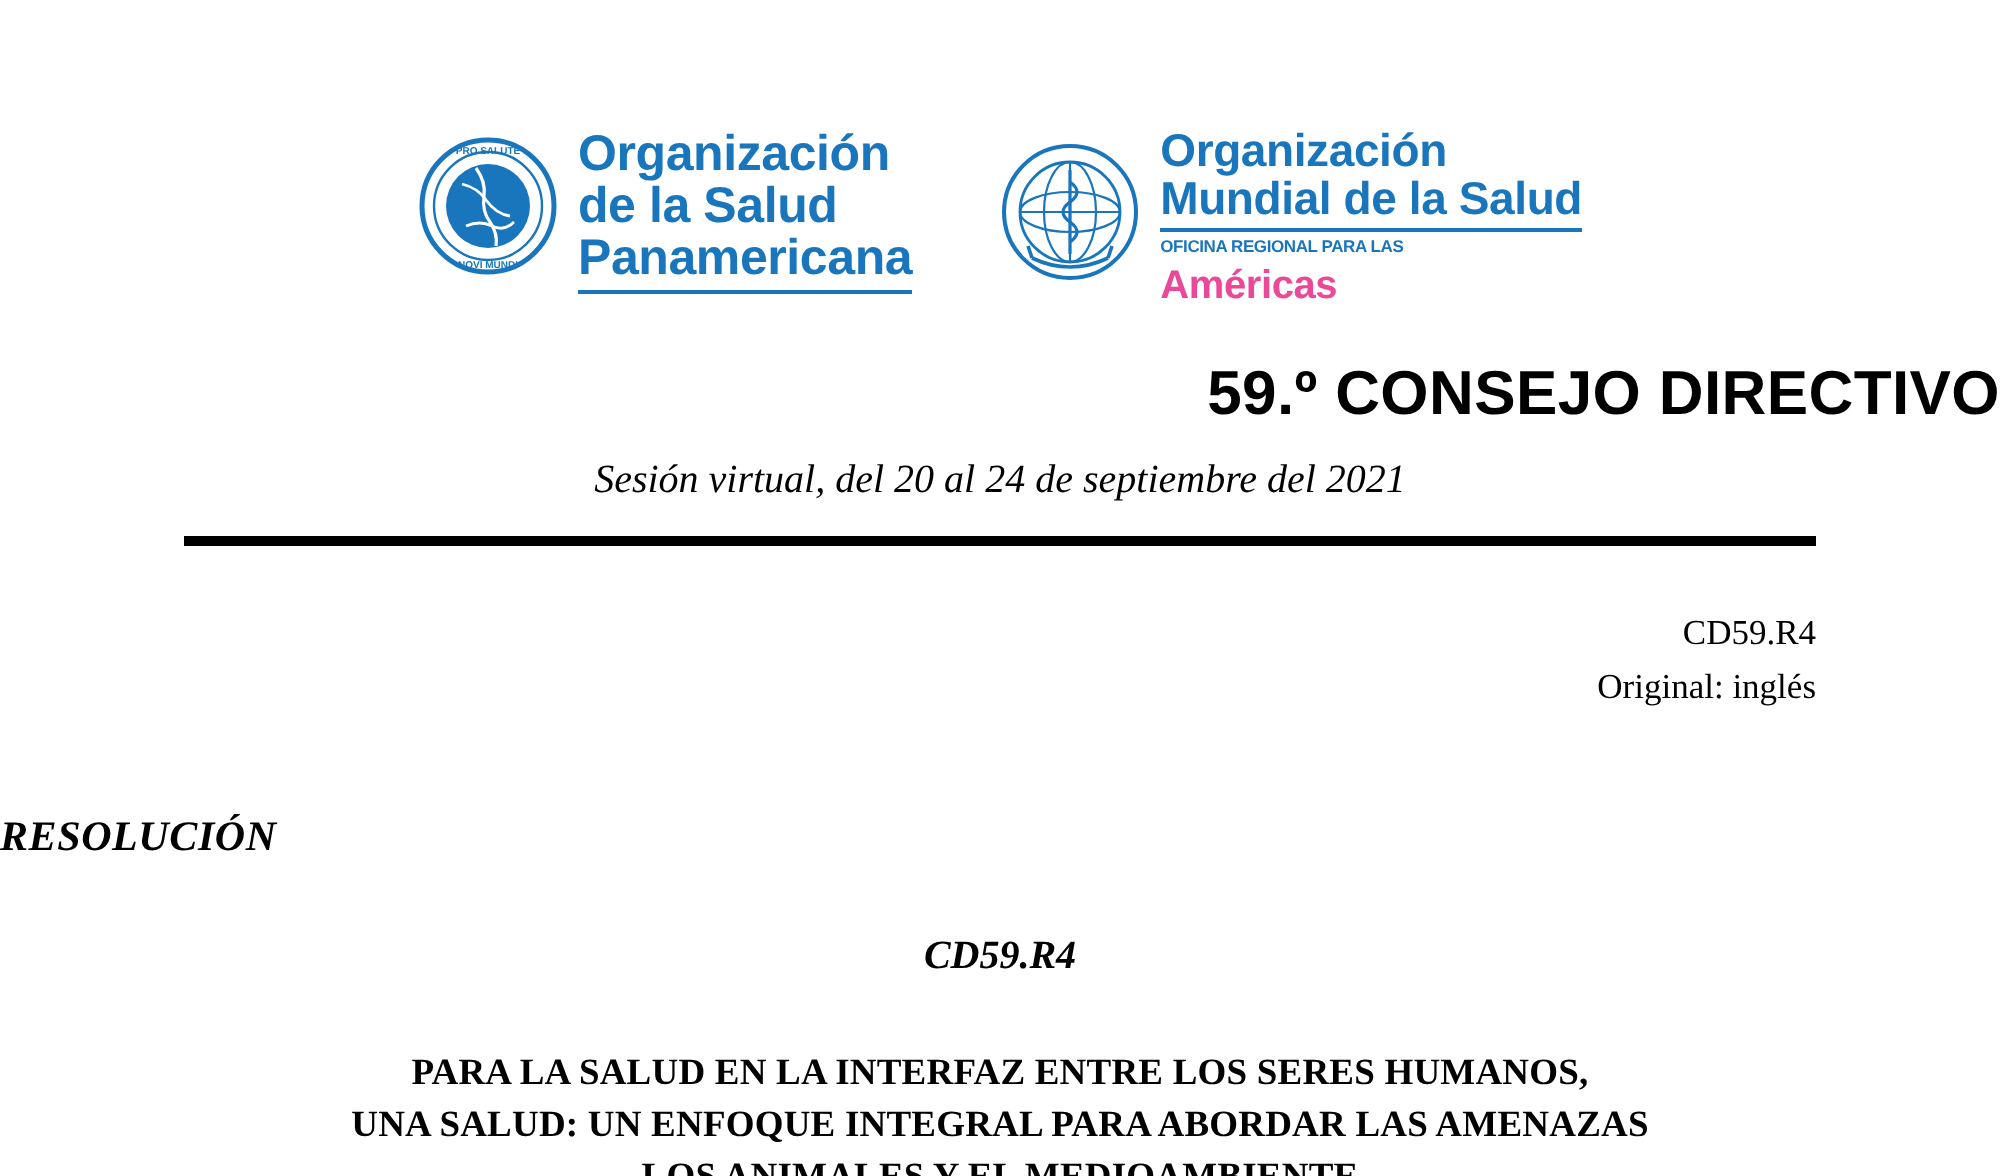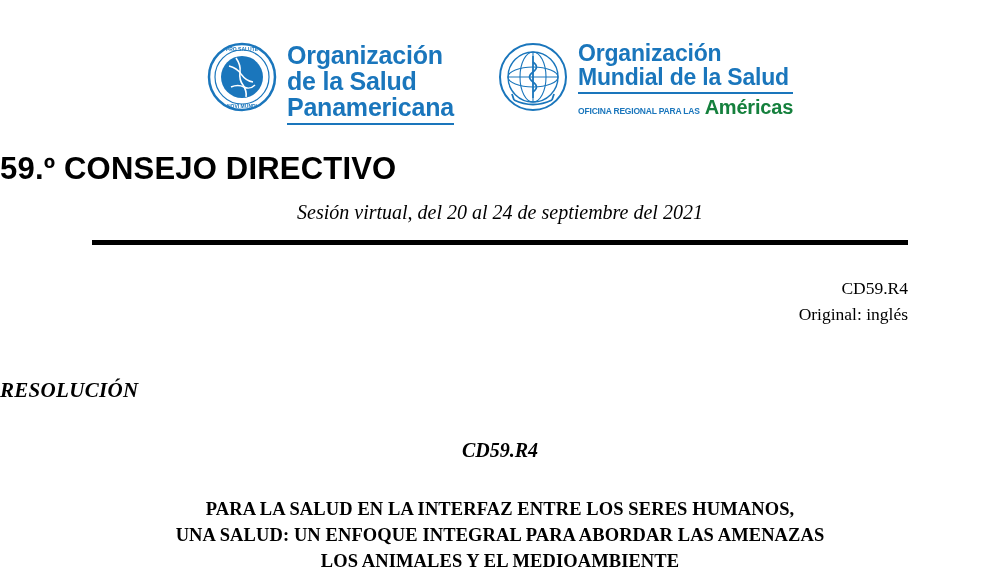--- a/index.html
+++ b/index.html
@@ -24,21 +24,23 @@
   
   .logo-band {
     display: flex;
     justify-content: center;
     align-items: flex-start;
     gap: 44px;
     padding-top: 42px;
   }
   .logo-unit {
     display: flex;
+    align-items: center;
     gap: 10px;
+    margin-top: 22px;
   }
   .emblem {
     flex: 0 0 auto;
   }
   .logo-text {
     color: #1a76bc;
     font-family: "Liberation Sans", sans-serif;
     font-weight: bold;
     line-height: 1.04;
   }
@@ -71,36 +73,37 @@
     height: 2px;
     background: #1a76bc;
     margin-top: 2px;
   }
   .who-sub {
     display: flex;
     align-items: baseline;
     gap: 5px;
     margin-top: 3px;
     white-space: nowrap;
+    flex-direction: column;
   }
   .who-sub .tiny {
     font-size: 8.5px;
     font-weight: bold;
     color: #1a76bc;
     letter-spacing: -0.2px;
   }
   .who-sub .amer {
     font-size: 20px;
     font-weight: bold;
-    color: #15803d;
+    color: #ec4899;
   }
 
   
   .council-title {
-    text-align: left;
+    text-align: right;
     font-family: "Liberation Sans", sans-serif;
     font-weight: bold;
     font-size: 31px;
     letter-spacing: 0.2px;
     margin-top: 26px;
   }
   .committee-title {
     text-align: center;
     font-family: "Liberation Sans", sans-serif;
     font-weight: bold;

